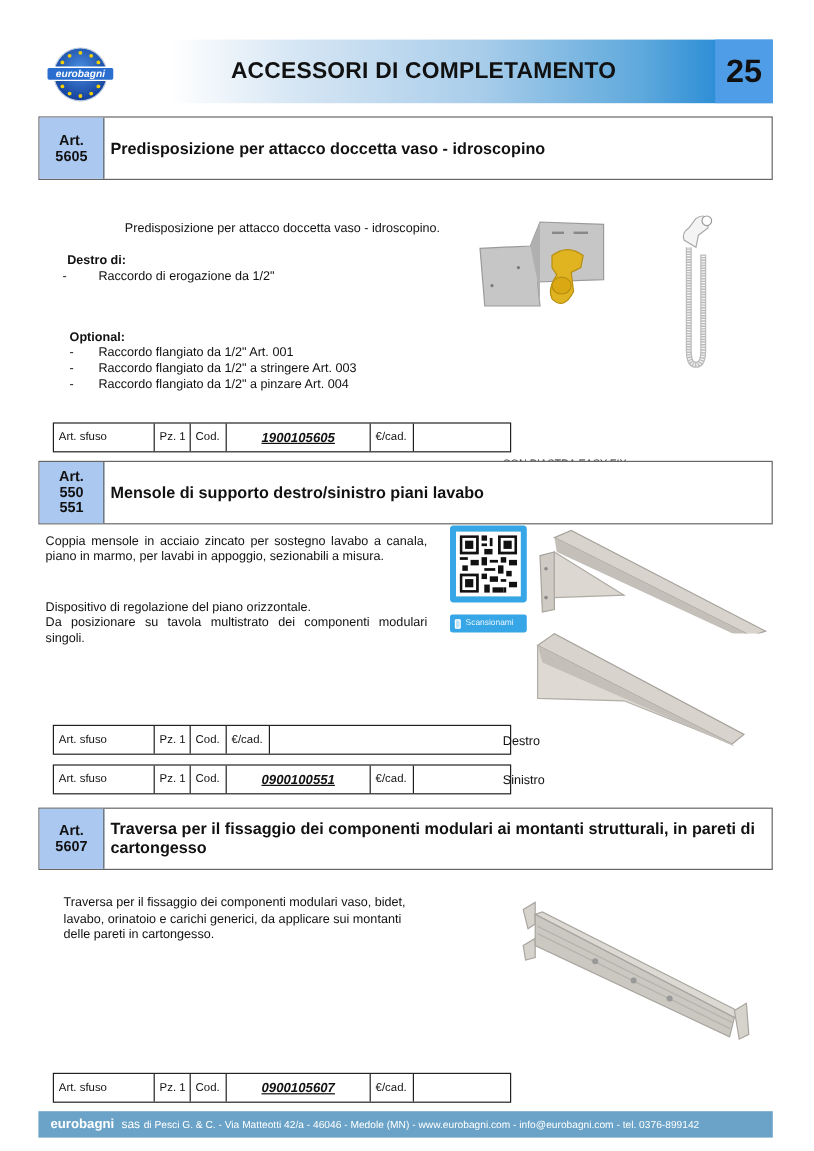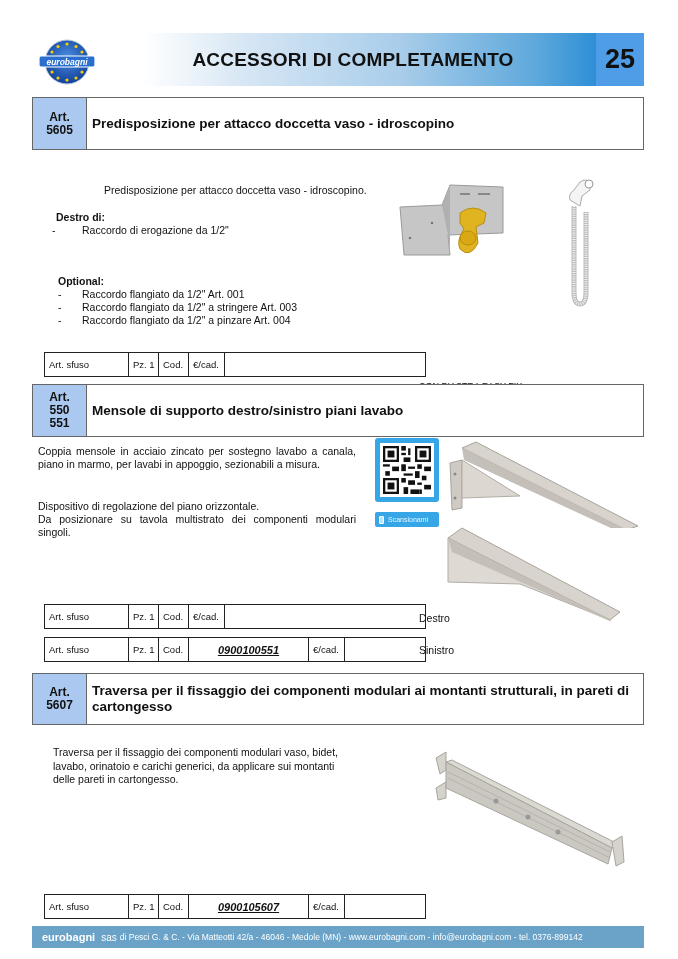--- a/index.html
+++ b/index.html
@@ -163,20 +163,21 @@
   <path d="M10,28 Q8,22 14,18 L20,10 Q26,6 30,10 L30,18 L22,24 L20,34 Z" fill="#f4f4f4" stroke="#aaa"></path>
   <circle cx="29" cy="12" r="4" fill="#fff" stroke="#999"></circle>
   <path d="M14,34 L14,120 Q14,132 20,132 Q26,132 26,120 L26,40" fill="none" stroke="#bbb" stroke-width="5"></path>
   <path d="M14,34 L14,120 Q14,132 20,132 Q26,132 26,120 L26,40" fill="none" stroke="#f6f6f6" stroke-width="3" stroke-dasharray="1 1.2"></path>
 </svg>
 
 <div class="order-row" style="top:352px; width:382px;">
   <div class="c-sfuso">Art. sfuso</div>
   <div class="c-pz">Pz. 1</div>
   <div class="c-cod">Cod.</div>
+  <div class="c-code">1900105605</div>
   <div class="c-cad">€/cad.</div>
   <div class="c-price"></div>
 </div>
 <div class="row-note" style="left:419px; top:381px; font-size:9px;">CON PIASTRA EASY-FIX</div>
 
 <div class="art-box" style="top:384px; height:53px;">
   <div class="art-num">
     <span>Art.</span>
     <span>550</span>
     <span>551</span>

